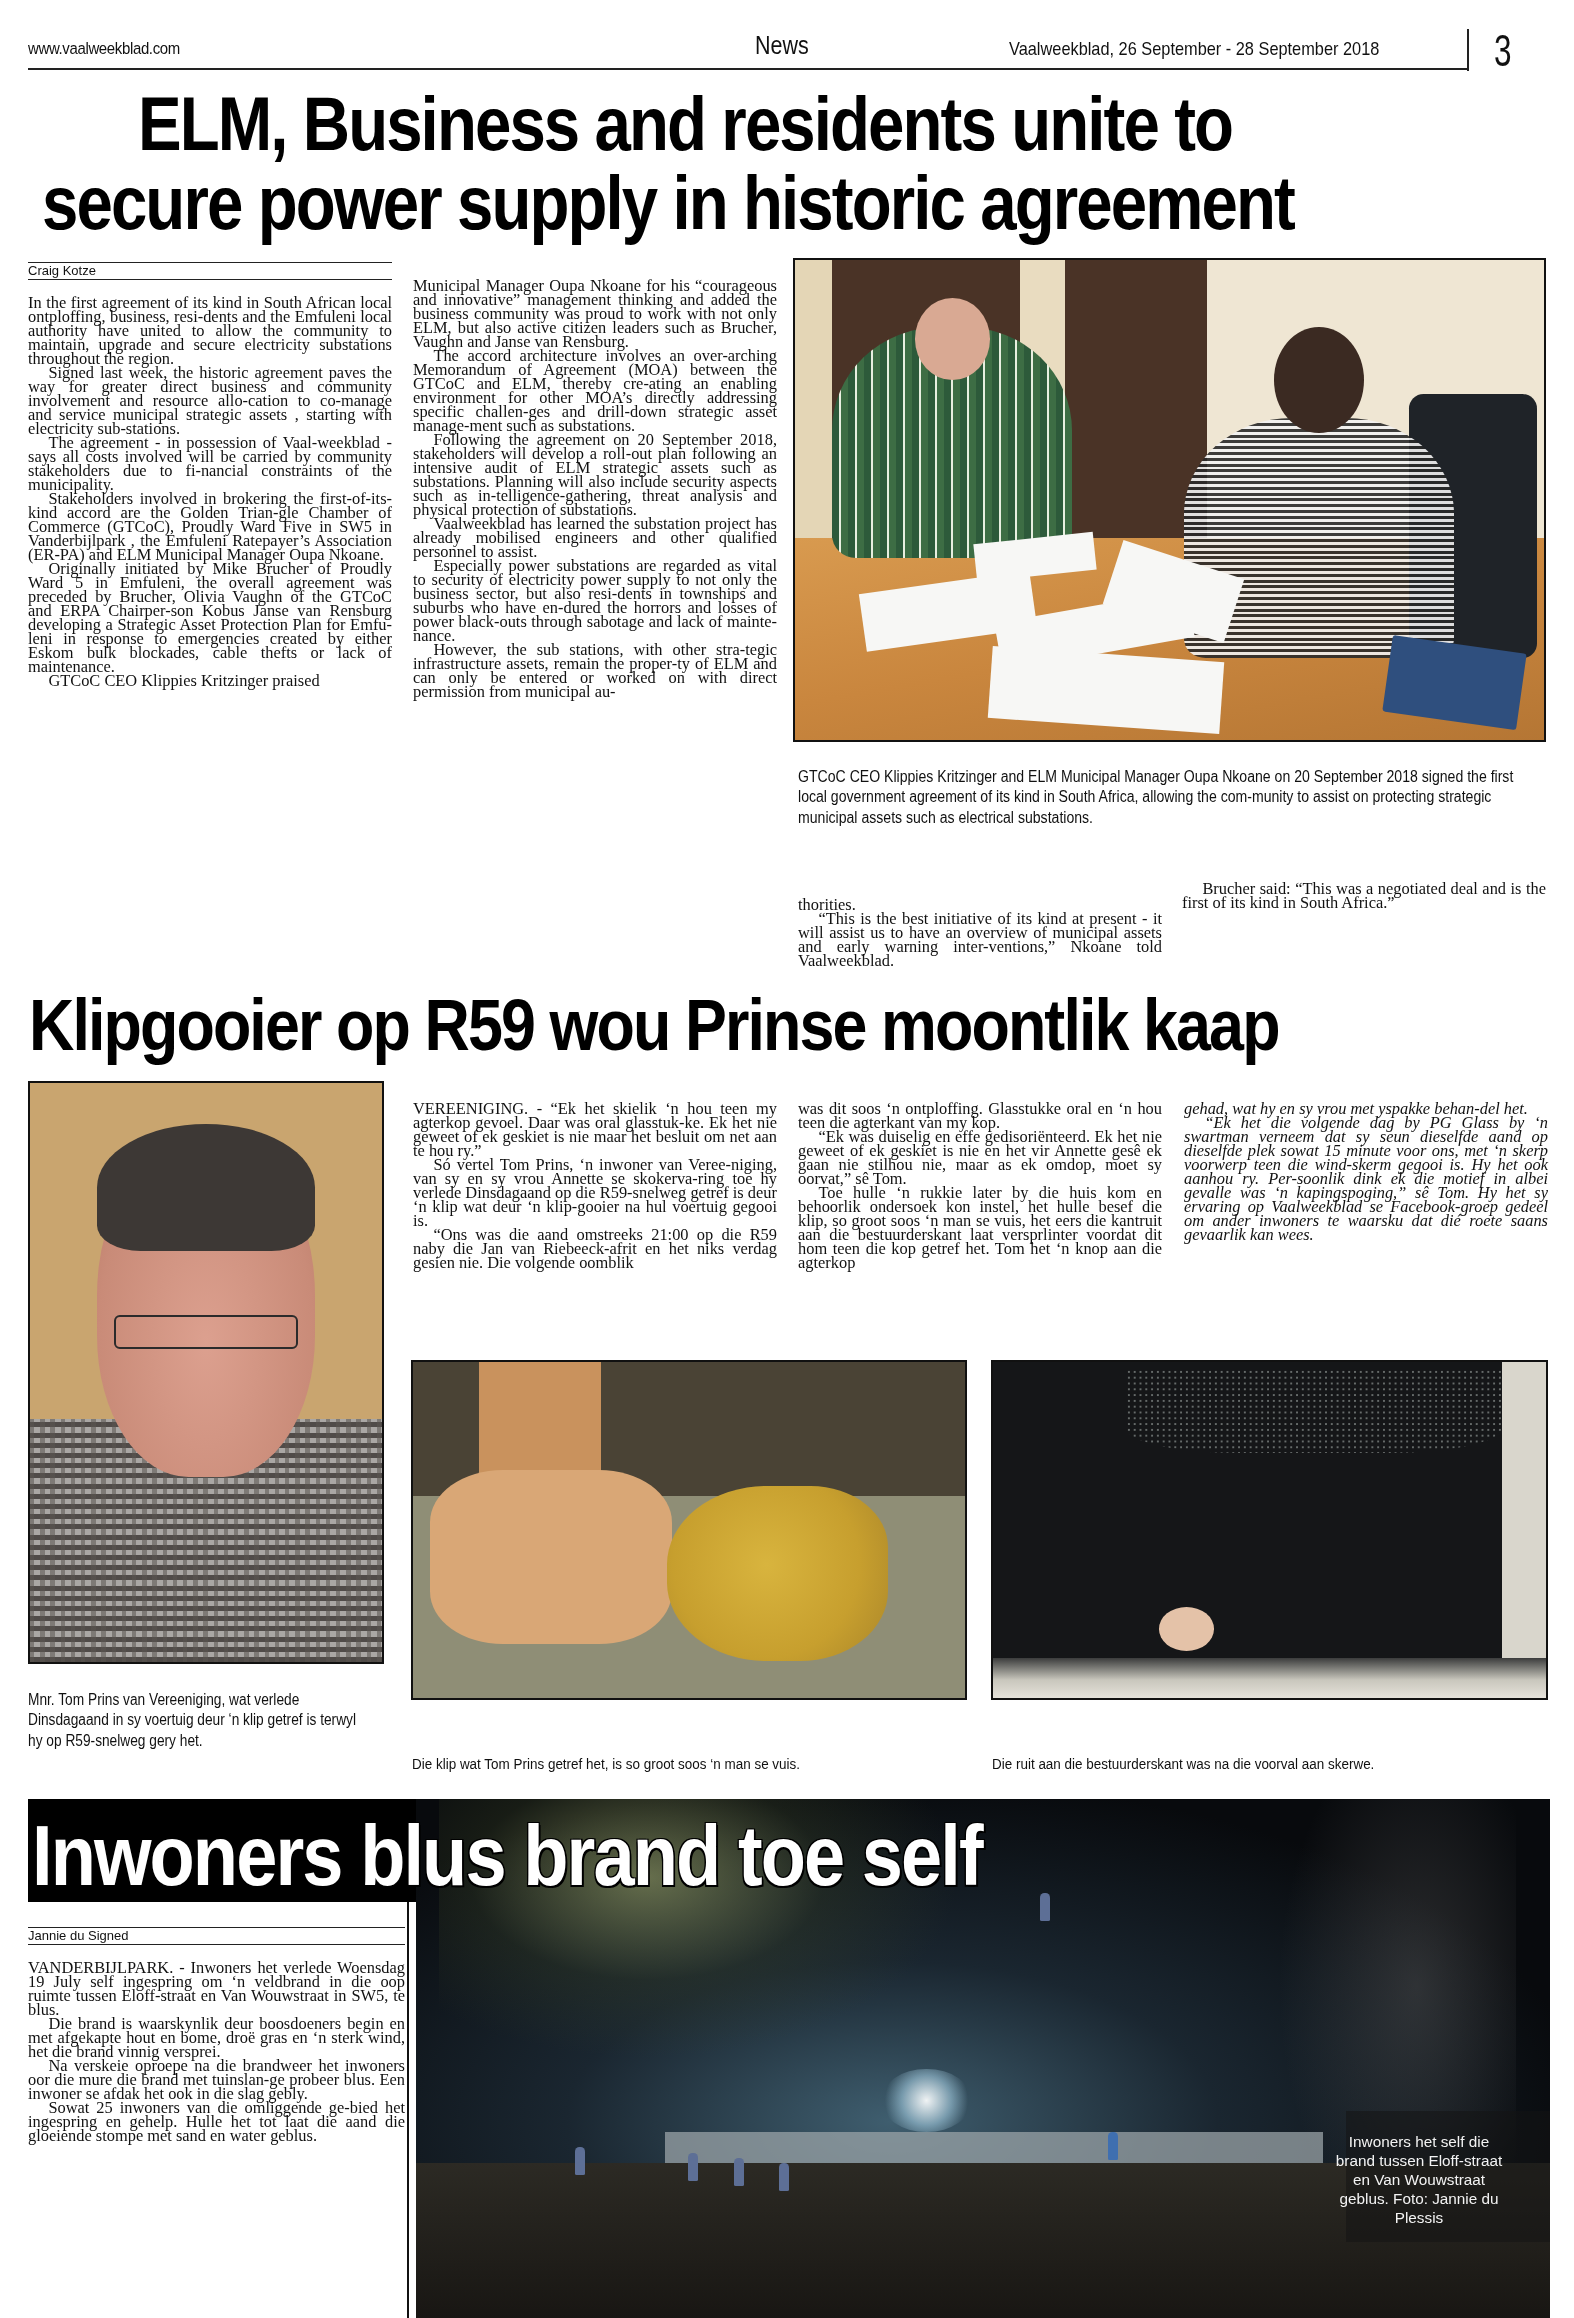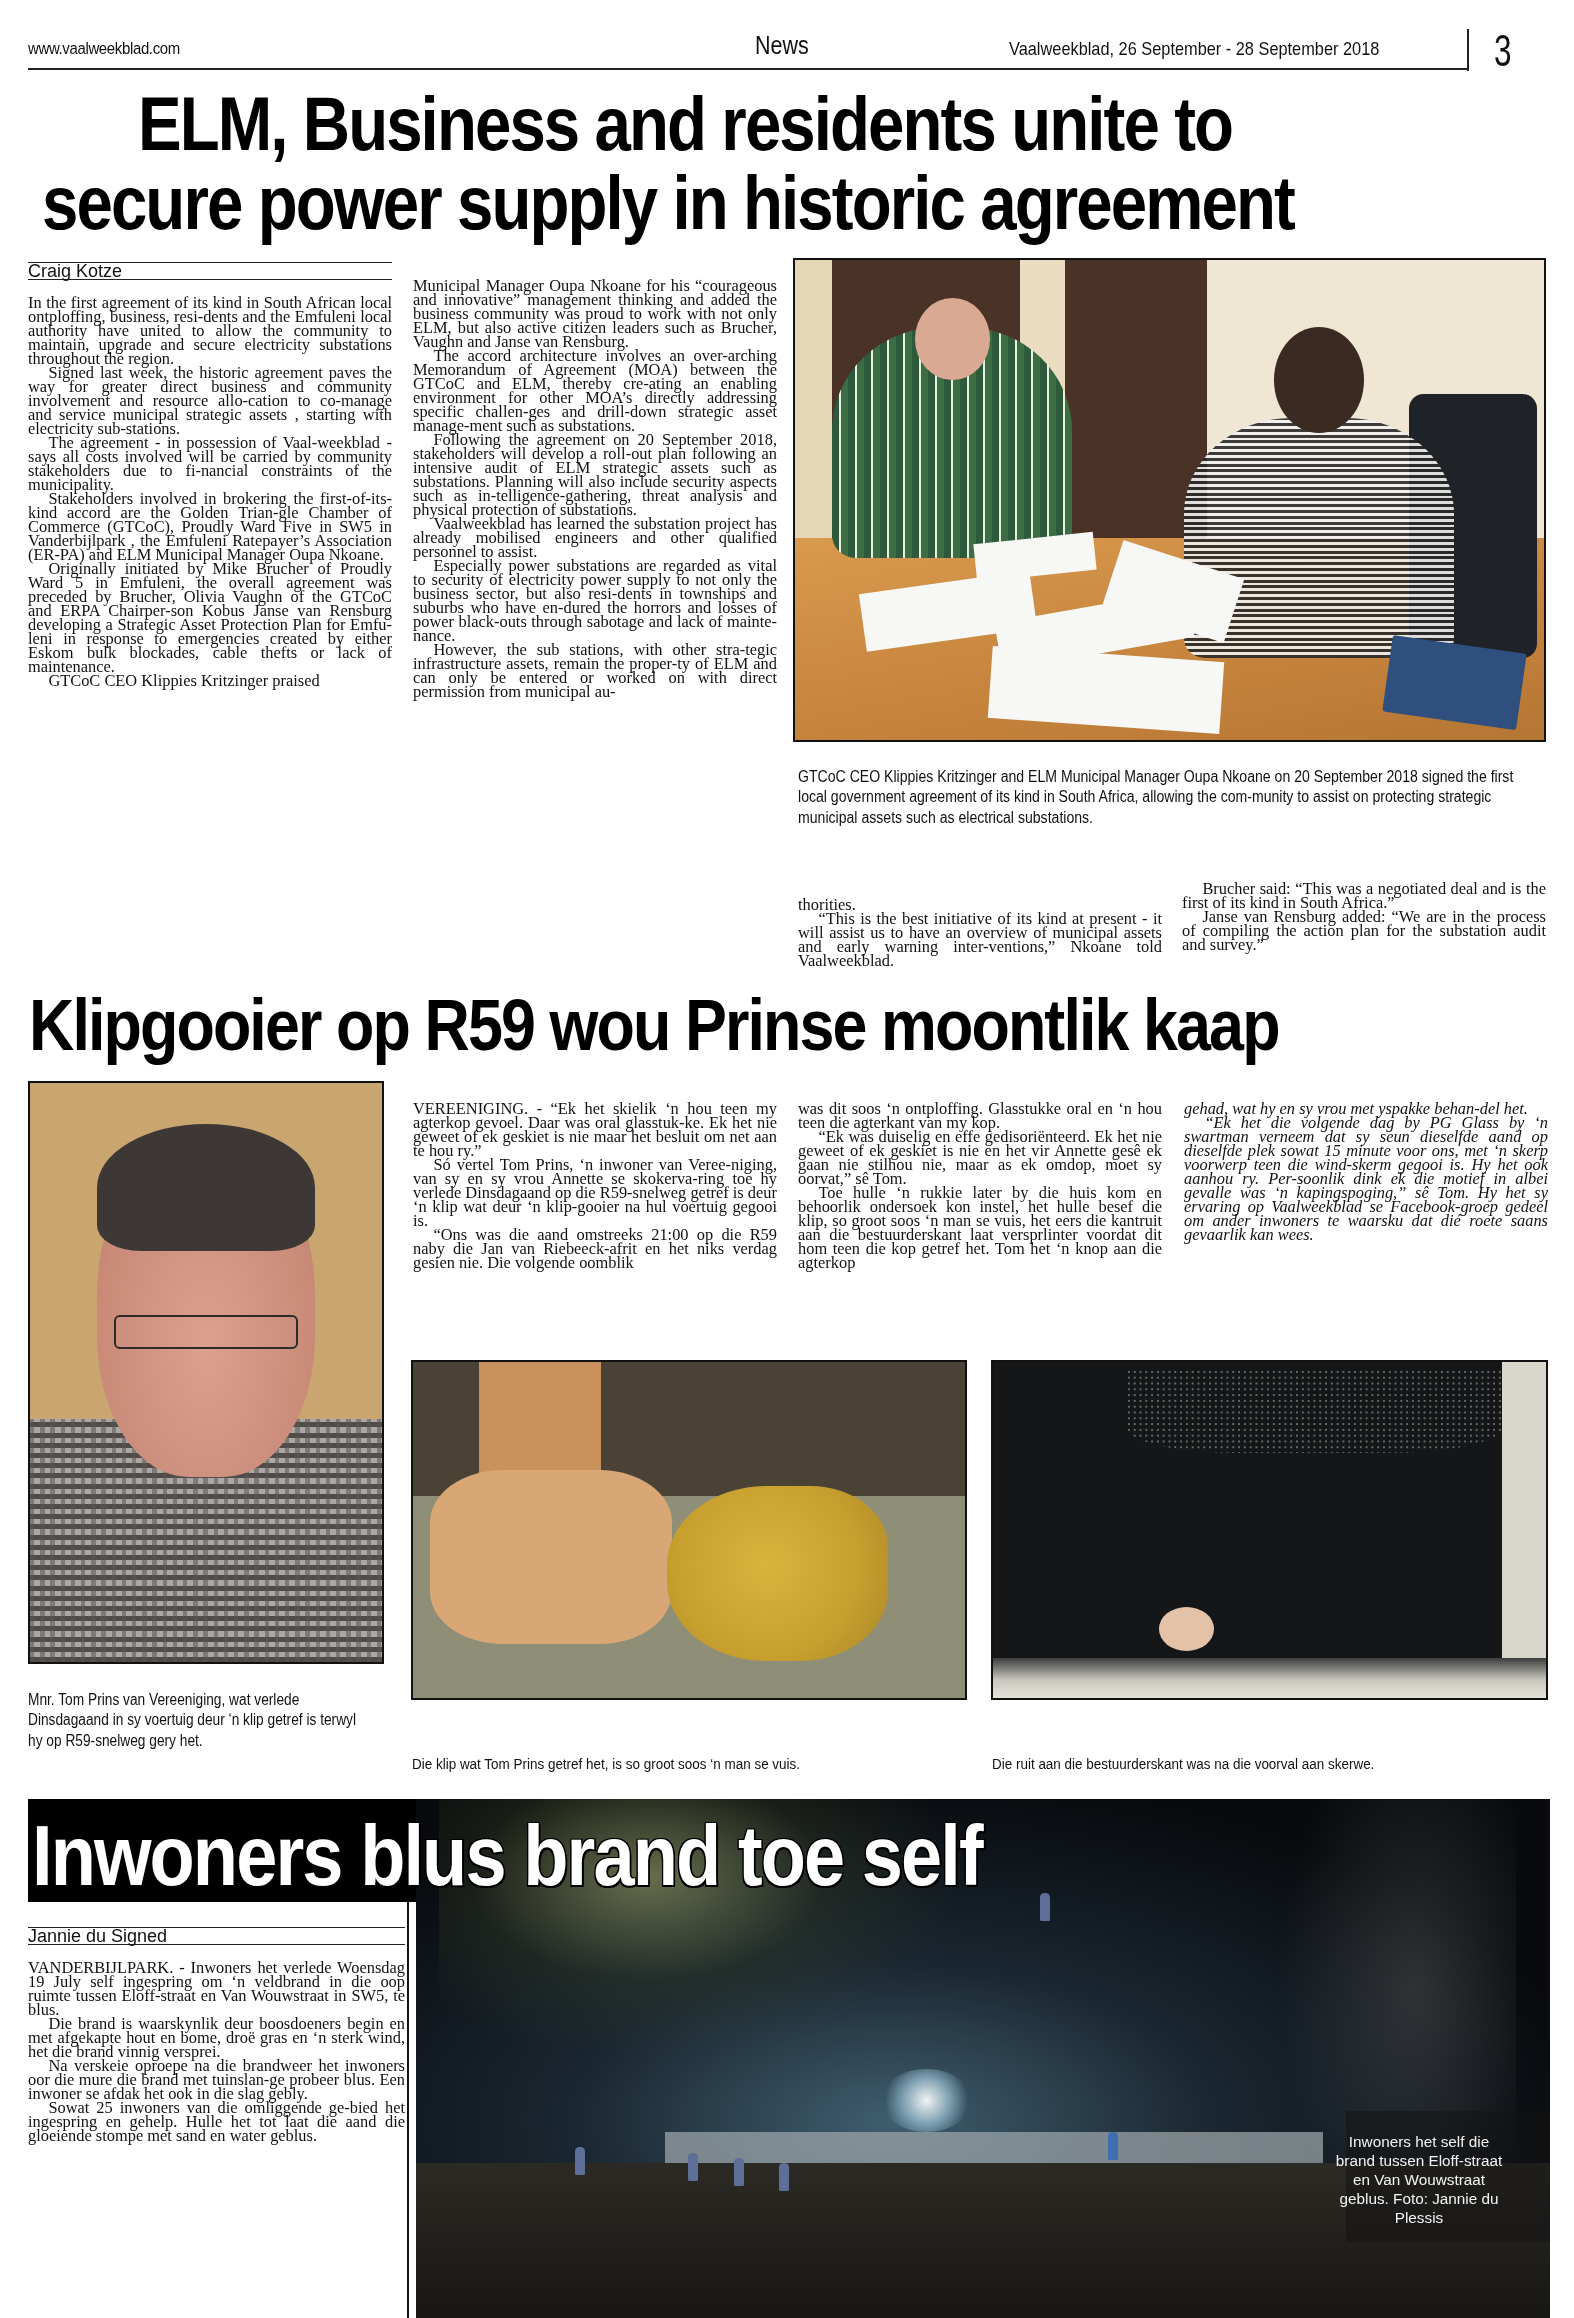--- a/index.html
+++ b/index.html
@@ -18,21 +18,21 @@
 
   .headline { font-family: "Liberation Sans", sans-serif; font-weight: 700; color: #000; white-space: nowrap; letter-spacing: -2.2px; transform-origin: left top; }
   .h1a { left: 138px; top: 80px; font-size: 76px; transform: scaleX(0.86); }
   .h1b { left: 42px; top: 159px; font-size: 76px; transform: scaleX(0.86); }
   .h2 { left: 29px; top: 983px; font-size: 73px; transform: scaleX(0.86); }
 
   
   .col { font-size: 16.4px; line-height: 14px; text-align: justify; hyphens: manual; }
   .col p { text-indent: 20.4px; }
   .col p.first { text-indent: 0; margin-top: 16px; }
-  .byline { font-family: "Liberation Sans", sans-serif; font-size: 18px; border-top: 1.5px solid #222; border-bottom: 1.5px solid #222; padding: 0.7px 0 1.5px 0; margin-bottom: 2.2px; }
+  .byline { font-family: "Liberation Sans", sans-serif; font-size: 13px; border-top: 1.5px solid #222; border-bottom: 1.5px solid #222; padding: 0.7px 0 1.5px 0; margin-bottom: 2.2px; }
 
   
   .photo { border: 2.9px solid #111; overflow: hidden; }
   .photo-office { left: 793px; top: 258px; width: 753px; height: 484px;
     background:
       linear-gradient(180deg, rgba(0,0,0,0) 55%, rgba(0,0,0,0) 55%),
       linear-gradient(90deg, #e4d6b6 0%, #e4d6b6 5%, #4a3326 5%, #4a3326 30%, #e9dcc0 30%, #e9dcc0 36%, #4a3326 36%, #4a3326 55%, #efe6d3 55%, #efe6d3 100%);
   }
   .photo-office .table { position: absolute; left: 0; right: 0; bottom: 0; height: 42%; background: linear-gradient(170deg, #d89a4f 0%, #c9863e 50%, #b57634 100%); }
   .photo-office .man1 { position: absolute; left: 5%; top: 14%; width: 32%; height: 48%; border-radius: 45% 45% 10% 10%; background: repeating-linear-gradient(90deg, #2d5a3a 0 7.3px, #e8efe0 7.3px 9.5px, #3d6d44 9.5px 16px); }
@@ -134,21 +134,20 @@
   <div class="book"></div>
 </div>
 <div class="abs cap cap-office">GTCoC CEO Klippies Kritzinger and ELM Municipal Manager Oupa Nkoane on 20 September 2018 signed the first local government agreement of its kind in South Africa, allowing the com-munity to assist on protecting strategic municipal assets such as electrical substations.</div>
 
 <div class="abs col" style="left:798px; top:882px; width:364px;">
   <p class="first">thorities.</p>
   <p>“This is the best initiative of its kind at present - it will assist us to have an overview of municipal assets and early warning inter-ventions,” Nkoane told Vaalweekblad.</p>
 </div>
 <div class="abs col" style="left:1182px; top:882px; width:364px;">
   <p>Brucher said: “This was a negotiated deal and is the first of its kind in South Africa.”</p>
-  <p>Janse van Rensburg added: “We are in the process of compiling the action plan for the substation audit and survey.”</p>
 </div>
 
 <div class="abs headline h2">Klipgooier op R59 wou Prinse moontlik kaap</div>
 
 <div class="abs photo photo-tom">
   <div class="shirt"></div>
   <div class="shirt2"></div>
   <div class="face"></div>
   <div class="hair"></div>
   <div class="glasses"></div>

